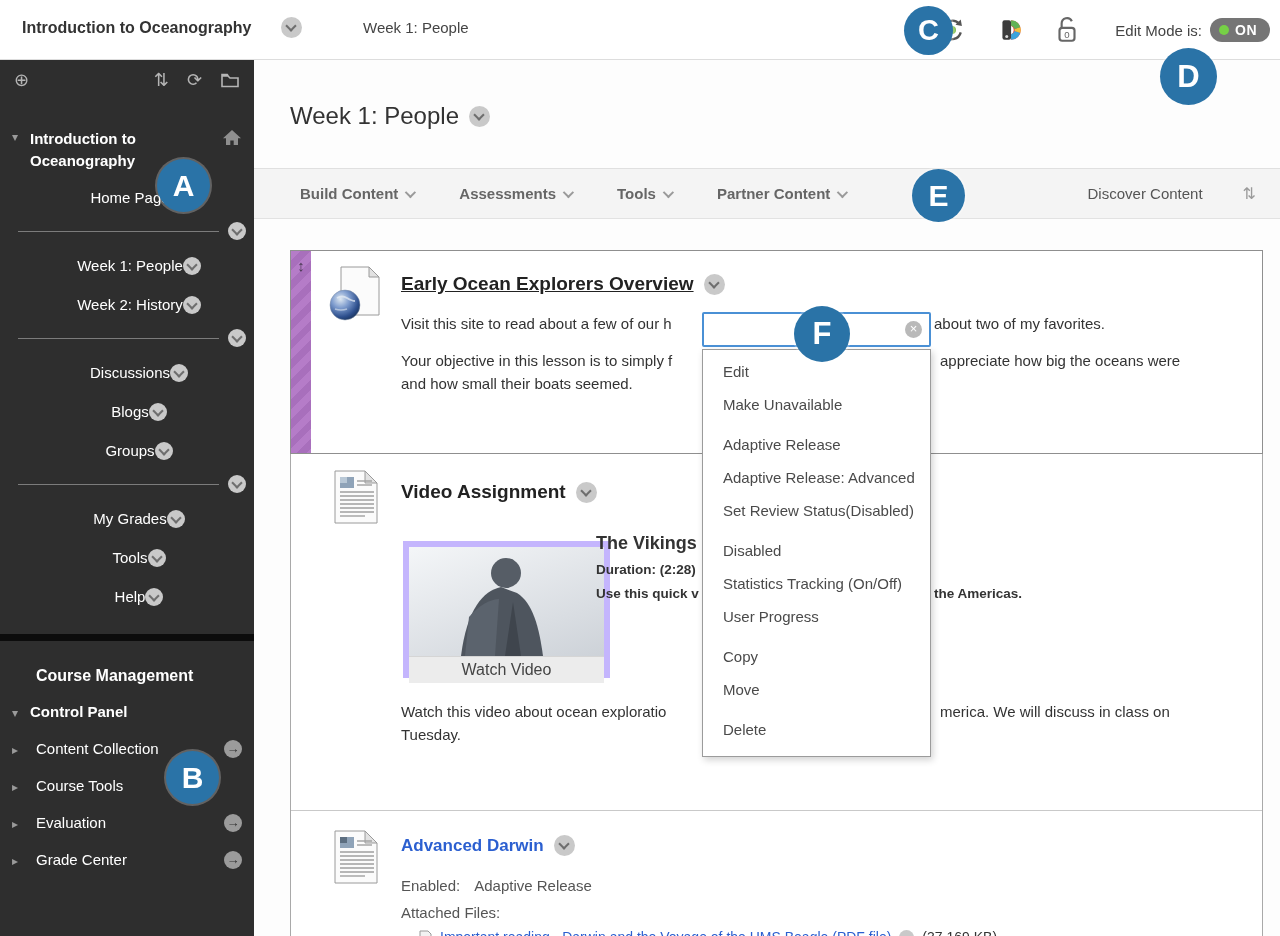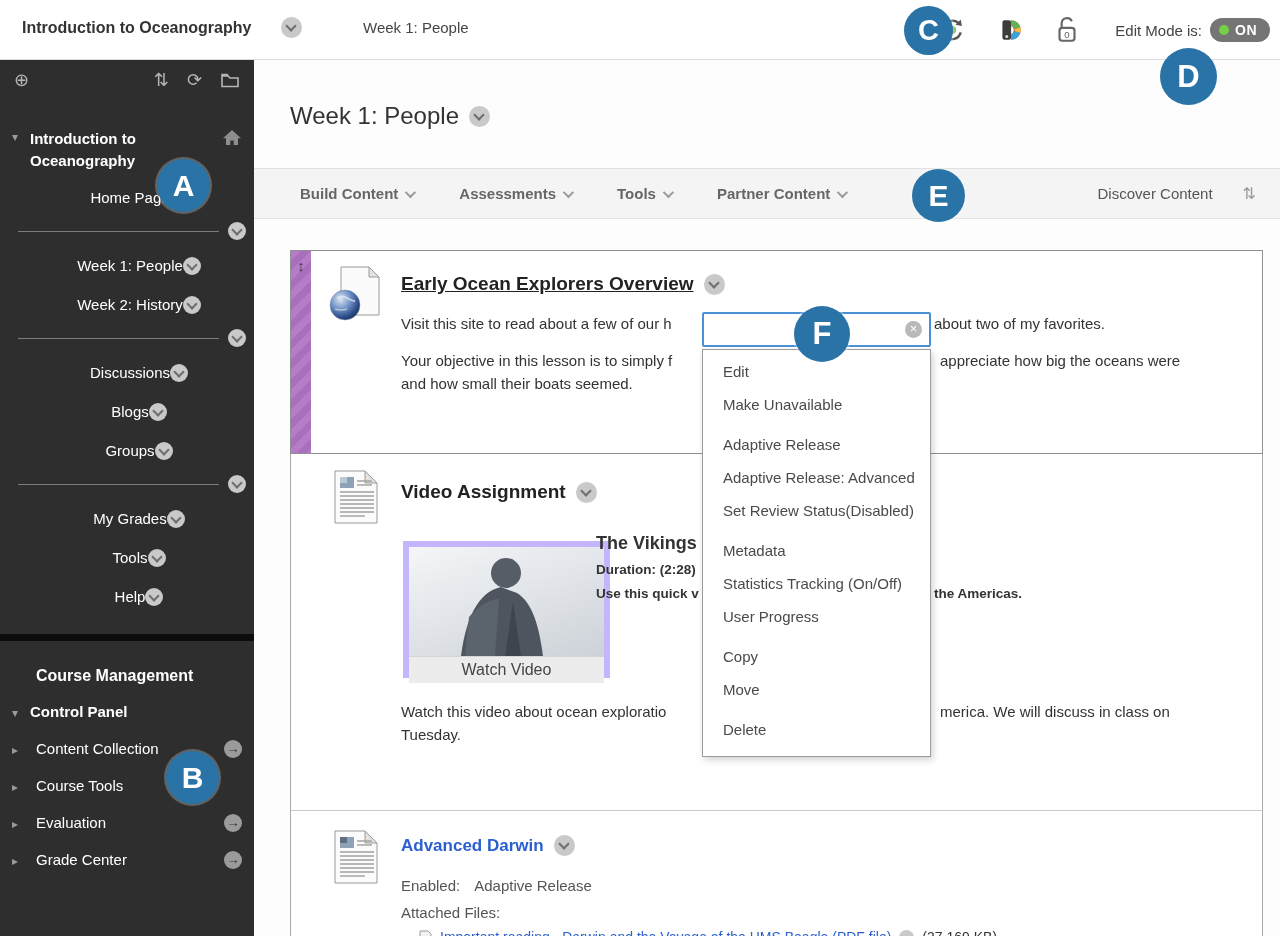--- a/index.html
+++ b/index.html
@@ -77,21 +77,21 @@
   .page-title { font-size:24px; color:#333; }
   .main-hr { position:absolute; left:0; right:0; top:108px; height:1px; background:#e0e0e0; }
 
   .actionbar { position:absolute; left:0; right:0; top:109px; height:50px; background:#f4f4f4;
                border-bottom:1px solid #e2e2e2; display:flex; align-items:center; }
   .ab-btn { display:flex; align-items:center; gap:7px; font-weight:bold; font-size:15px;
             color:#666; margin-left:46px; cursor:pointer; }
   .ab-btn:first-child { margin-left:46px; }
   .ab-chev { width:8px; height:8px; border-right:2px solid #9a9a9a; border-bottom:2px solid #9a9a9a;
              transform:rotate(45deg) translateY(-2px); }
-  .ab-right { margin-left:auto; display:flex; align-items:center; gap:30px; padding-right:24px; }
+  .ab-right { margin-left:auto; display:flex; align-items:center; gap:40px; padding-right:24px; }
   .discover { font-size:15px; color:#555; cursor:pointer; }
   .sort-glyph { color:#9a9a9a; font-size:16px; }
 
   
   .content-box { position:absolute; left:36px; right:17px; top:190px; height:820px;
                  background:#fff; border:1px solid #a9a9a9; }
   .seg { position:relative; }
   .seg1 { height:204px; border:1px solid #8f8f8f; margin:-1px; }
   .seg2 { height:358px; border-bottom:1px solid #c9c9c9; }
   .seg3 { height:260px; }
@@ -468,21 +468,21 @@
     <div class="ctx-search">
       <input type="text" value="" style="">
       <span class="ctx-clear">×</span>
     </div>
     <div class="ctx-list">
       <div class="ctx-item">Edit</div>
       <div class="ctx-item">Make Unavailable</div>
       <div class="ctx-item gap">Adaptive Release</div>
       <div class="ctx-item">Adaptive Release: Advanced</div>
       <div class="ctx-item">Set Review Status(Disabled)</div>
-      <div class="ctx-item gap">Metadata</div>
+      <div class="ctx-item gap">Disabled</div>
       <div class="ctx-item">Statistics Tracking (On/Off)</div>
       <div class="ctx-item">User Progress</div>
       <div class="ctx-item gap">Copy</div>
       <div class="ctx-item">Move</div>
       <div class="ctx-item gap">Delete</div>
     </div>
   </div>
 </div>
 
 <div class="badge badge-a">A</div>

